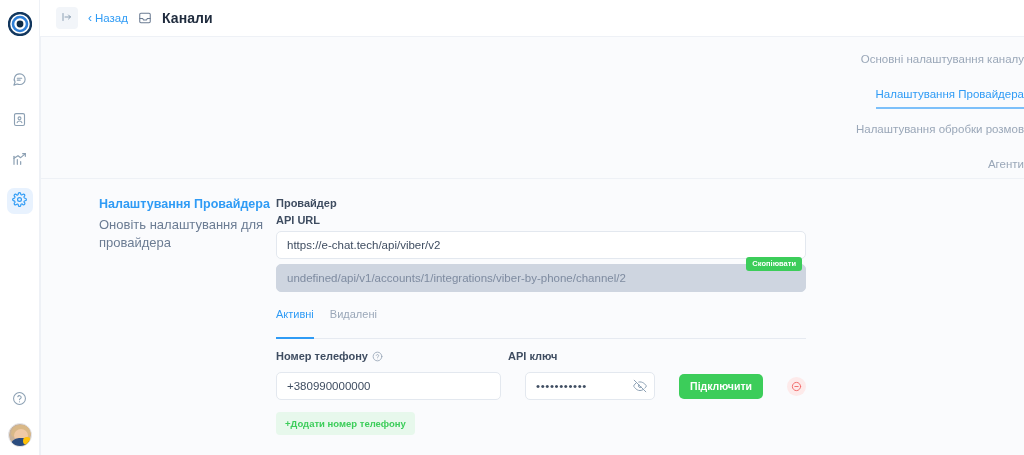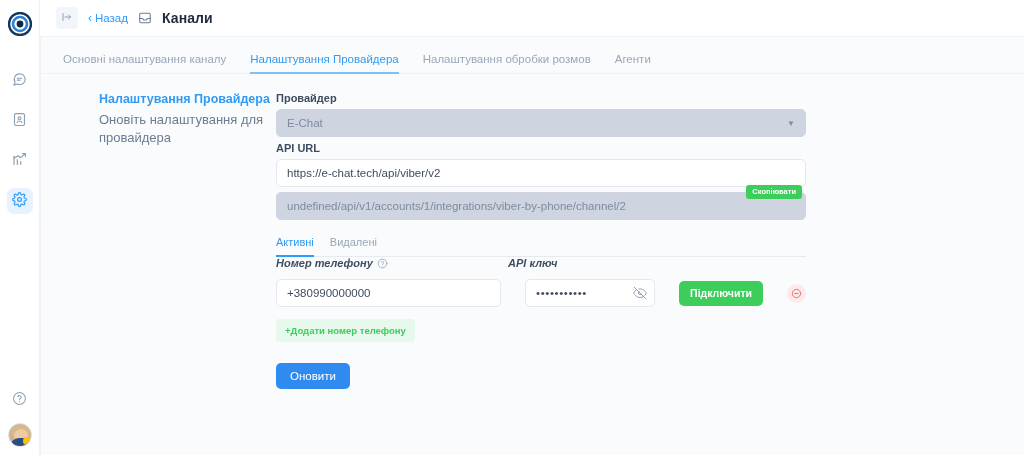--- a/index.html
+++ b/index.html
@@ -147,22 +147,23 @@
   .panel-head { padding: 16px 0 0 20px; }
   .channel-name {
     font-size: 16px;
     font-weight: 700;
     color: #1f2b3d;
     margin: 0 0 12px 0;
   }
   .tabs {
     display: flex;
     align-items: flex-end;
-    gap: 24px;
+    gap: 14px;
     padding-left: 2px;
+    flex-direction: column;
   }
   .tab {
     font-size: 11.5px;
     color: #9aa7b8;
     padding-bottom: 7px;
     white-space: nowrap;
     border-bottom: 2px solid transparent;
   }
   .tab.active {
     color: #2f9bf5;
@@ -255,33 +256,33 @@
   
   .subtabs {
     display: flex;
     gap: 16px;
     margin-top: 16px;
     border-bottom: 1px solid #e6eaf1;
   }
   .subtab {
     font-size: 11px;
     color: #9aa7b8;
-    padding-bottom: 7px;
+    padding-bottom: 17px;
     border-bottom: 2px solid transparent;
     margin-bottom: -1px;
   }
   .subtab.active {
     color: #2f9bf5;
     border-bottom-color: #2f9bf5;
   }
 
   
   .cred-head {
     display: flex;
-    font-style: italic;
+    margin-top: 11px;
   }
   .cred-head .c1 { width: 232px; flex: 0 0 232px; }
   .cred-row {
     display: flex;
     align-items: center;
     gap: 24px;
     margin-top: 5px;
   }
   .cred-phone {
     width: 225px;
@@ -482,24 +483,20 @@
         <div class="col-left">
           <div class="section-title">Налаштування Провайдера</div>
           <div class="section-sub">Оновіть налаштування для провайдера</div>
         </div>
 
         <div class="col-right">
 
           
           <div class="field">
             <div class="field-label">Провайдер</div>
-            <div class="input disabled">
-              <span>E-Chat</span>
-              <span class="caret">▼</span>
-            </div>
           </div>
 
           
           <div class="field">
             <div class="field-label">API URL</div>
             <div class="input">https://e-chat.tech/api/viber/v2</div>
           </div>
 
           
           <div class="field webhook-wrap">

